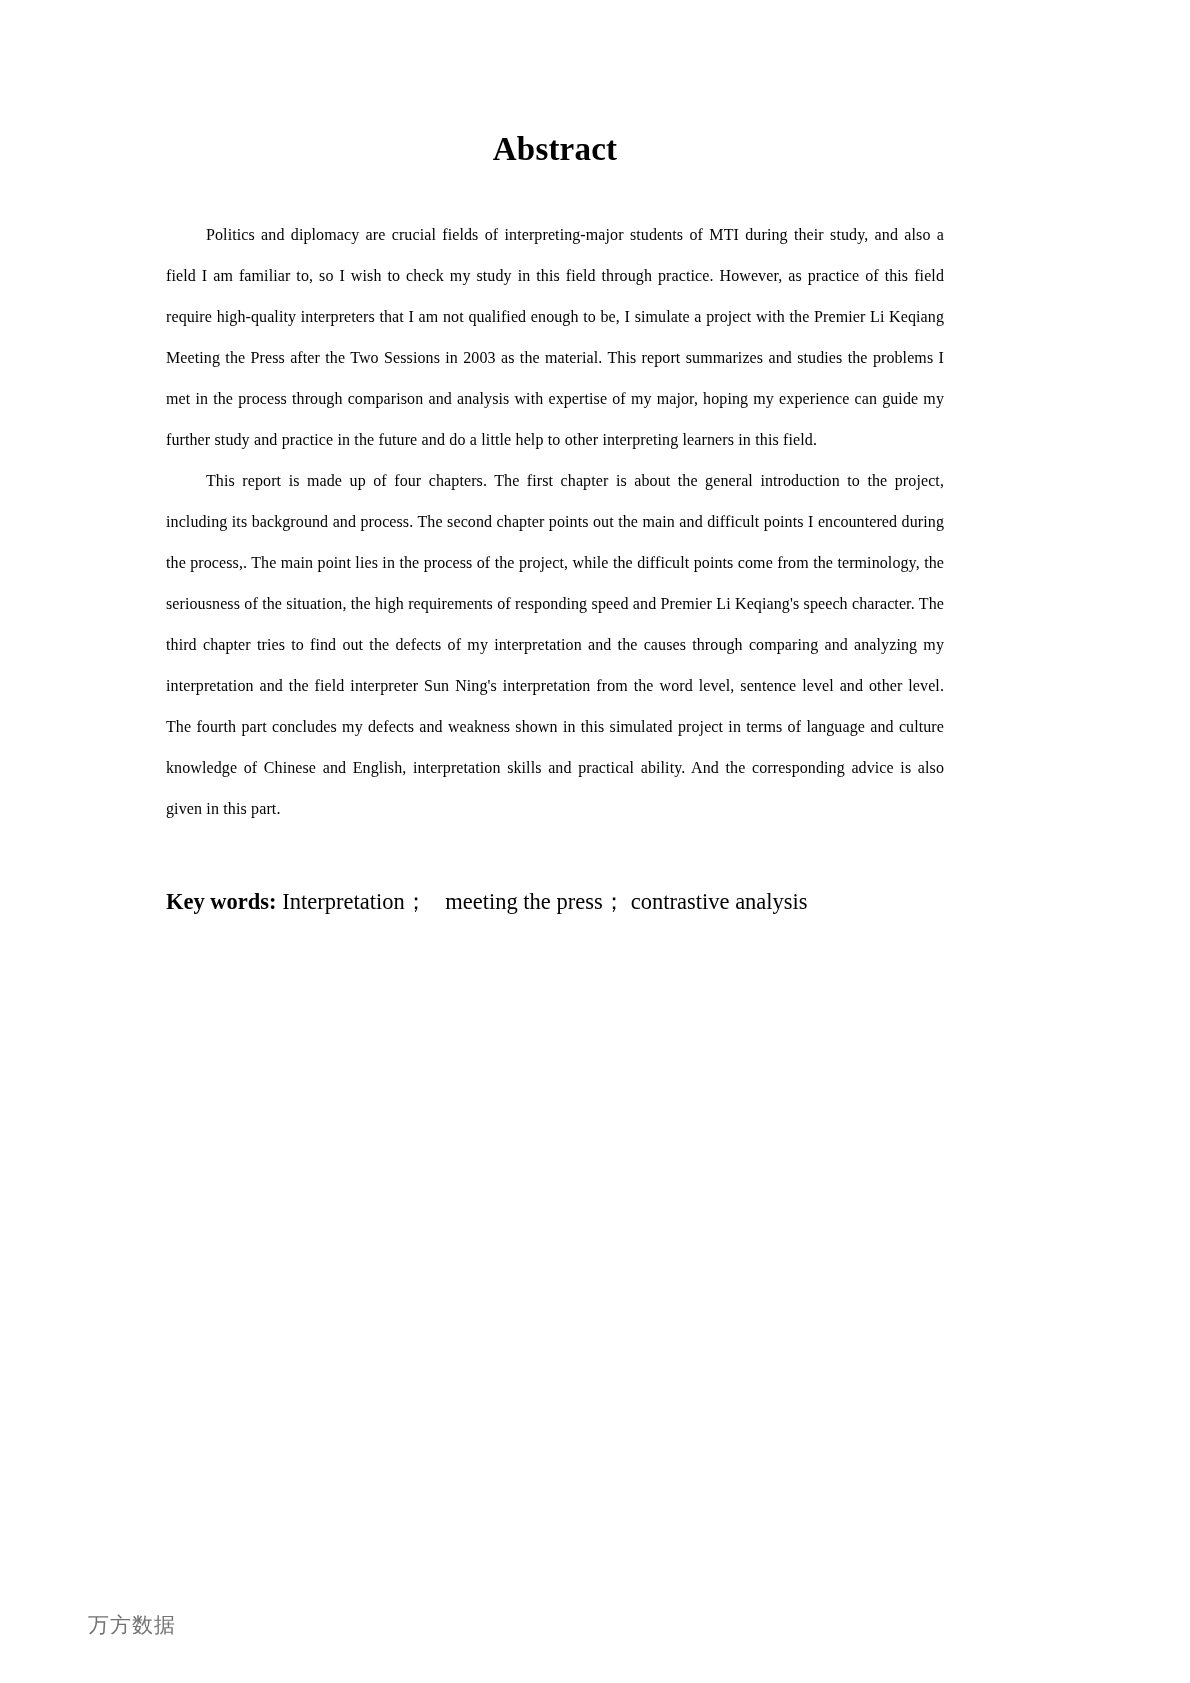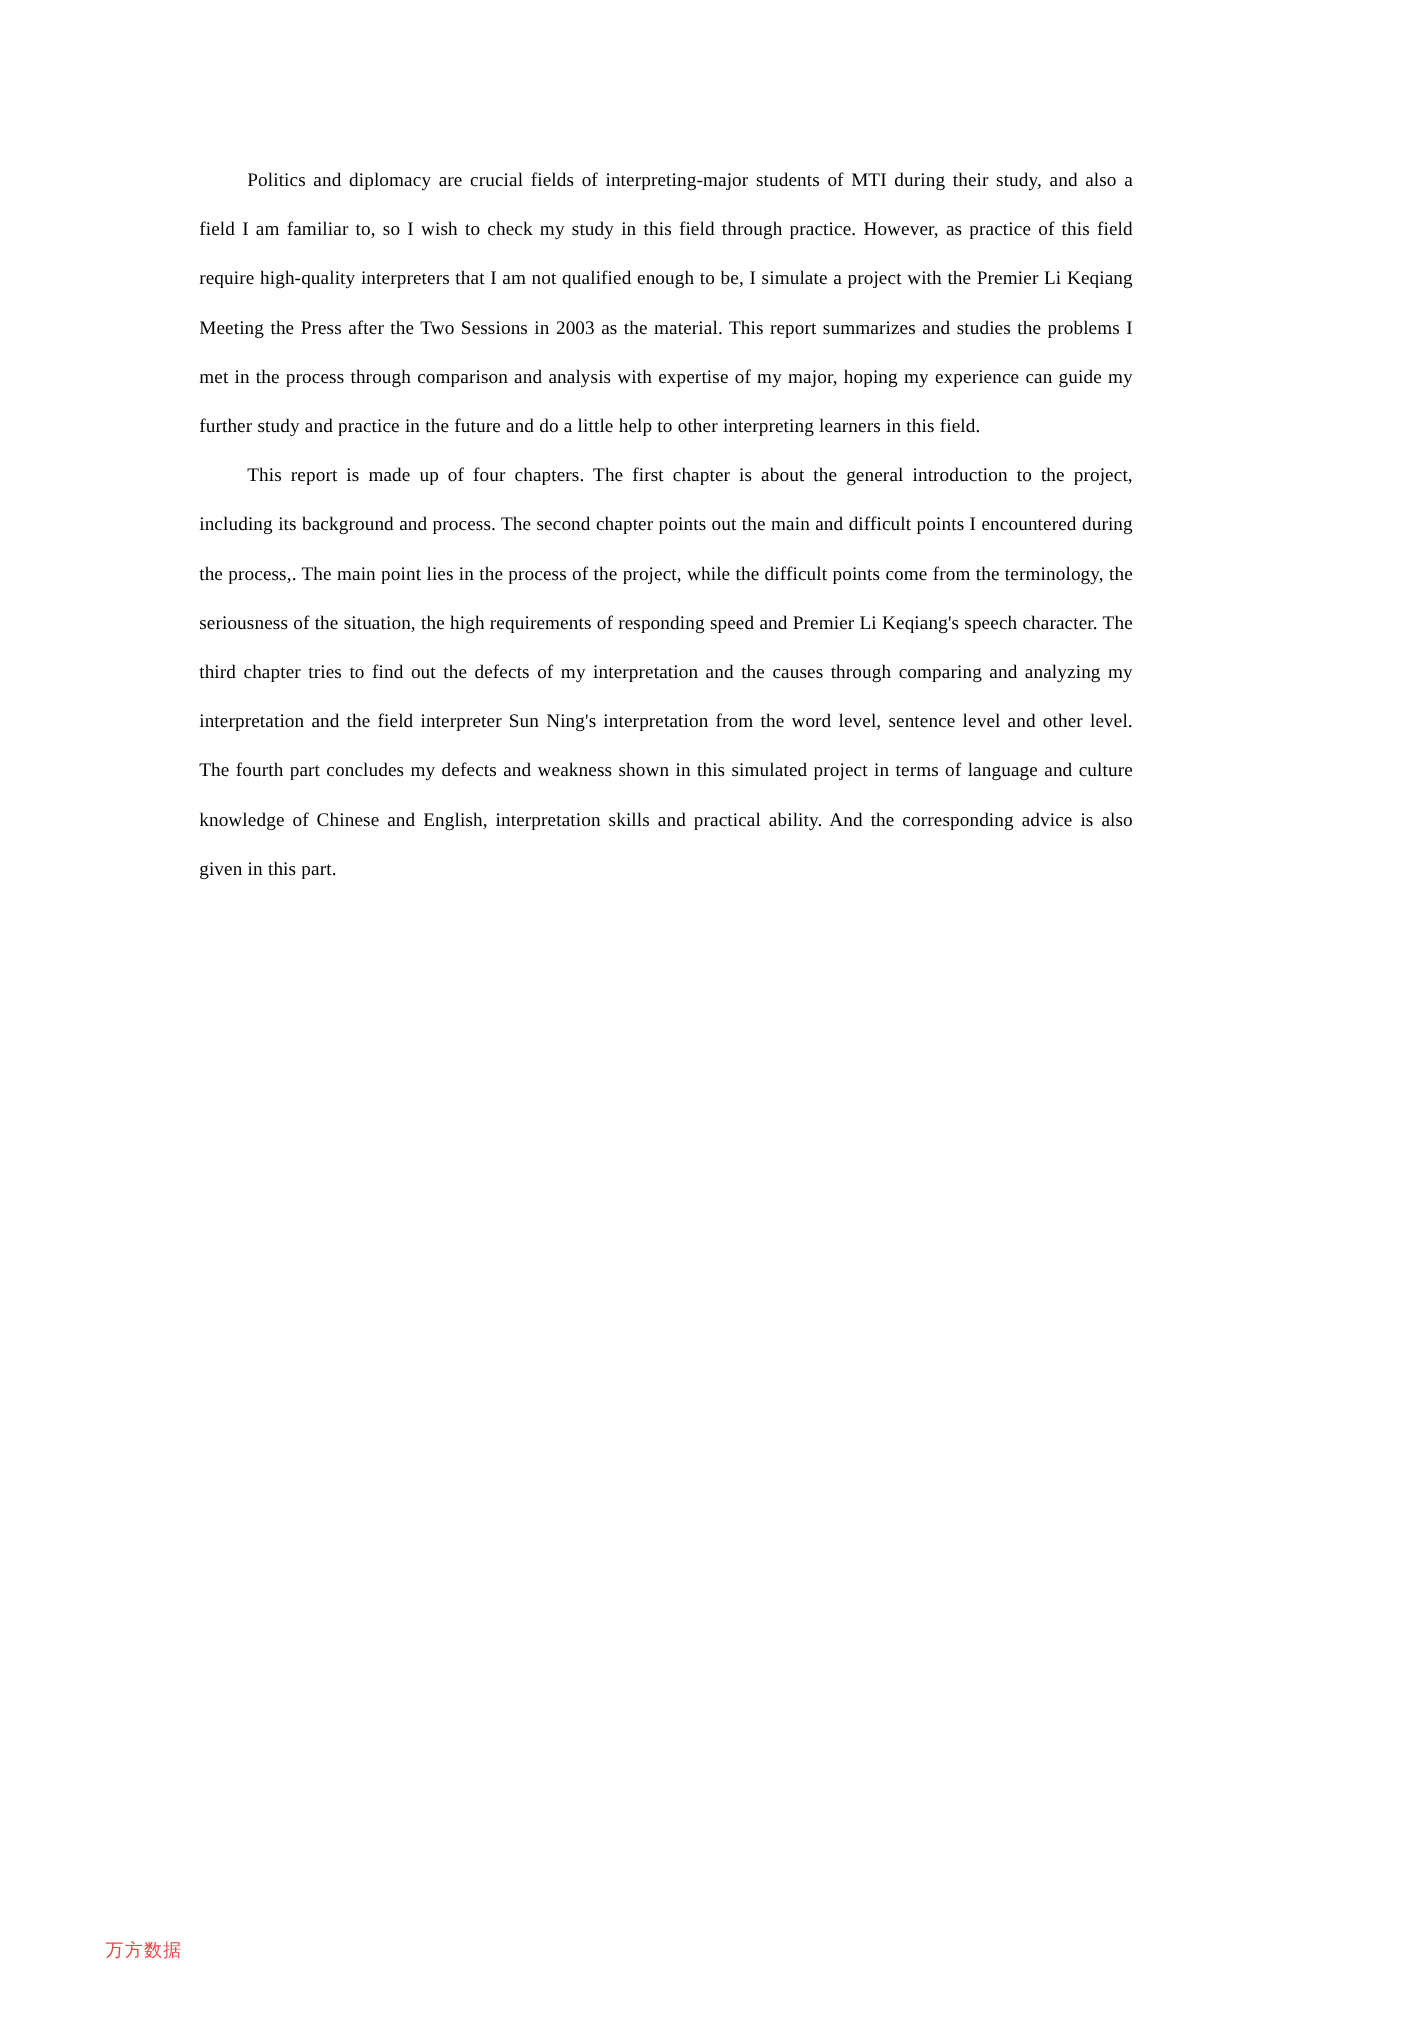--- a/index.html
+++ b/index.html
@@ -79,37 +79,41 @@
     font-size: 17px;
     line-height: 22px;
     letter-spacing: 0.5px;
   }
 
   .watermark {
     position: absolute;
     left: 88px;
     top: 1612px;
     font-family: "DejaVu Sans", "Liberation Sans", sans-serif;
-    font-size: 15px;
+    font-size: 21px;
     line-height: 26px;
-    color: #ef4444;
+    color: #737373;
     letter-spacing: 1px;
   }
 </style>
 </head>
 <body>
 
 <div class="page">
 
   <div class="content">
 
+    <h1 class="doc-title">Abstract</h1>
 
     <p class="para">Politics and diplomacy are crucial fields of interpreting-major students of MTI during their study, and also a field I am familiar to, so I wish to check my study in this field through practice. However, as practice of this field require high-quality interpreters that I am not qualified enough to be, I simulate a project with the Premier Li Keqiang Meeting the Press after the Two Sessions in 2003 as the material. This report summarizes and studies the problems I met in the process through comparison and analysis with expertise of my major, hoping my experience can guide my further study and practice in the future and do a little help to other interpreting learners in this field.</p>
 
     <p class="para">This report is made up of four chapters. The first chapter is about the general introduction to the project, including its background and process. The second chapter points out the main and difficult points I encountered during the process,. The main point lies in the process of the project, while the difficult points come from the terminology, the seriousness of the situation, the high requirements of responding speed and Premier Li Keqiang's speech character. The third chapter tries to find out the defects of my interpretation and the causes through comparing and analyzing my interpretation and the field interpreter Sun Ning's interpretation from the word level, sentence level and other level. The fourth part concludes my defects and weakness shown in this simulated project in terms of language and culture knowledge of Chinese and English, interpretation skills and practical ability. And the corresponding advice is also given in this part.</p>
 
+    <p class="keywords">
+      <span class="kw-label">Key words:</span><span>&nbsp;</span><span>Interpretation；</span><span class="kw-gap"></span><span>meeting the press；</span><span>&nbsp;</span><span>contrastive analysis</span>
+    </p>
 
   </div>
 
 
   <div class="watermark">万方数据</div>
 
 </div>
 
 </body></html>

